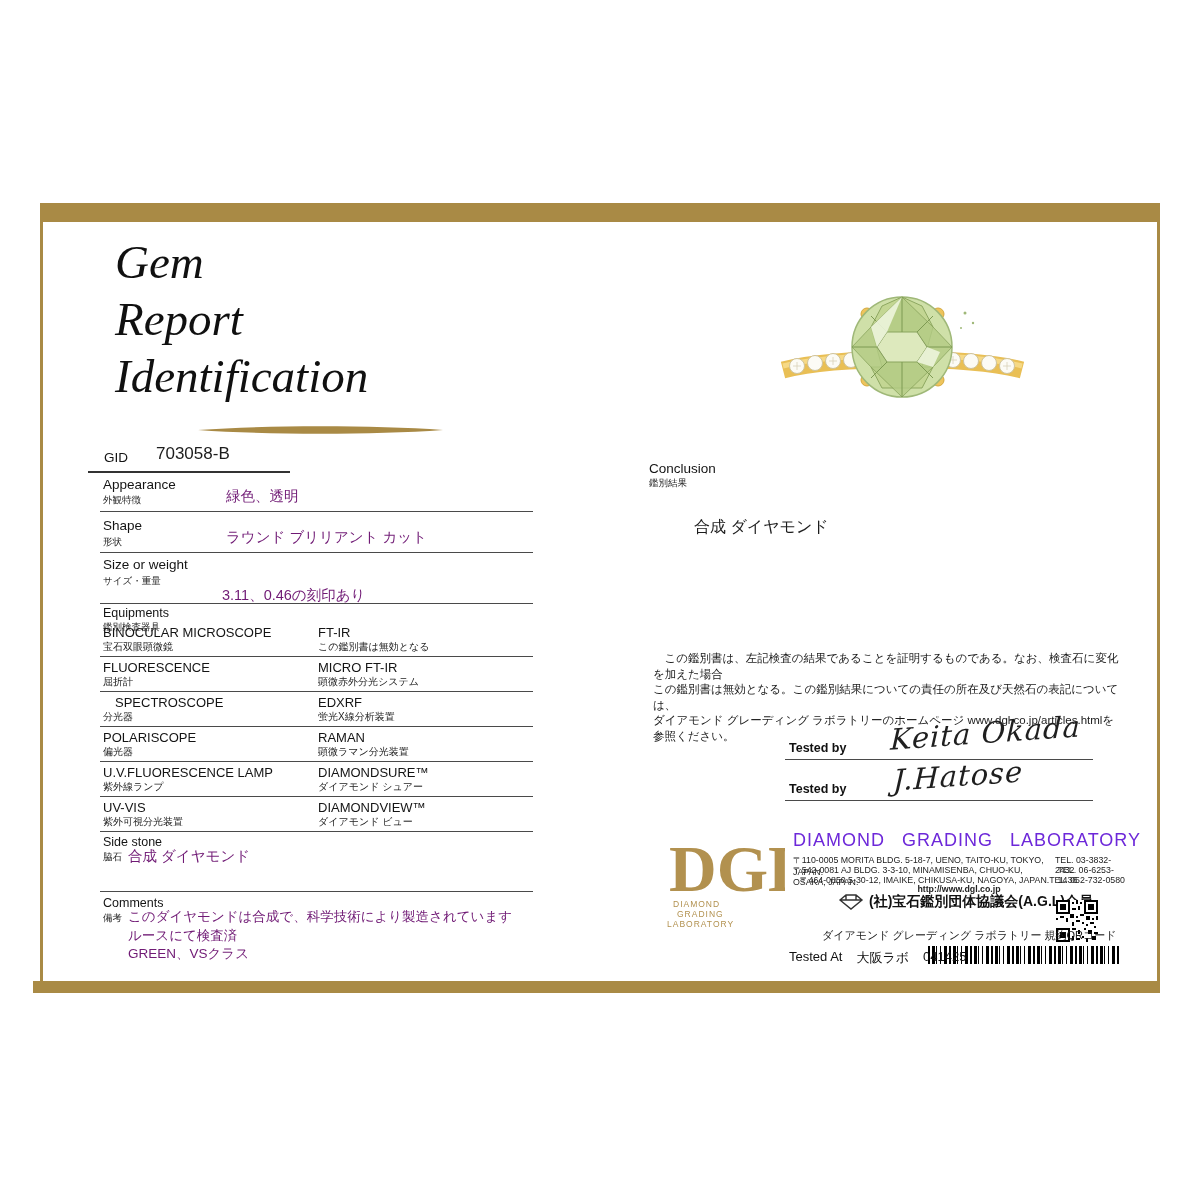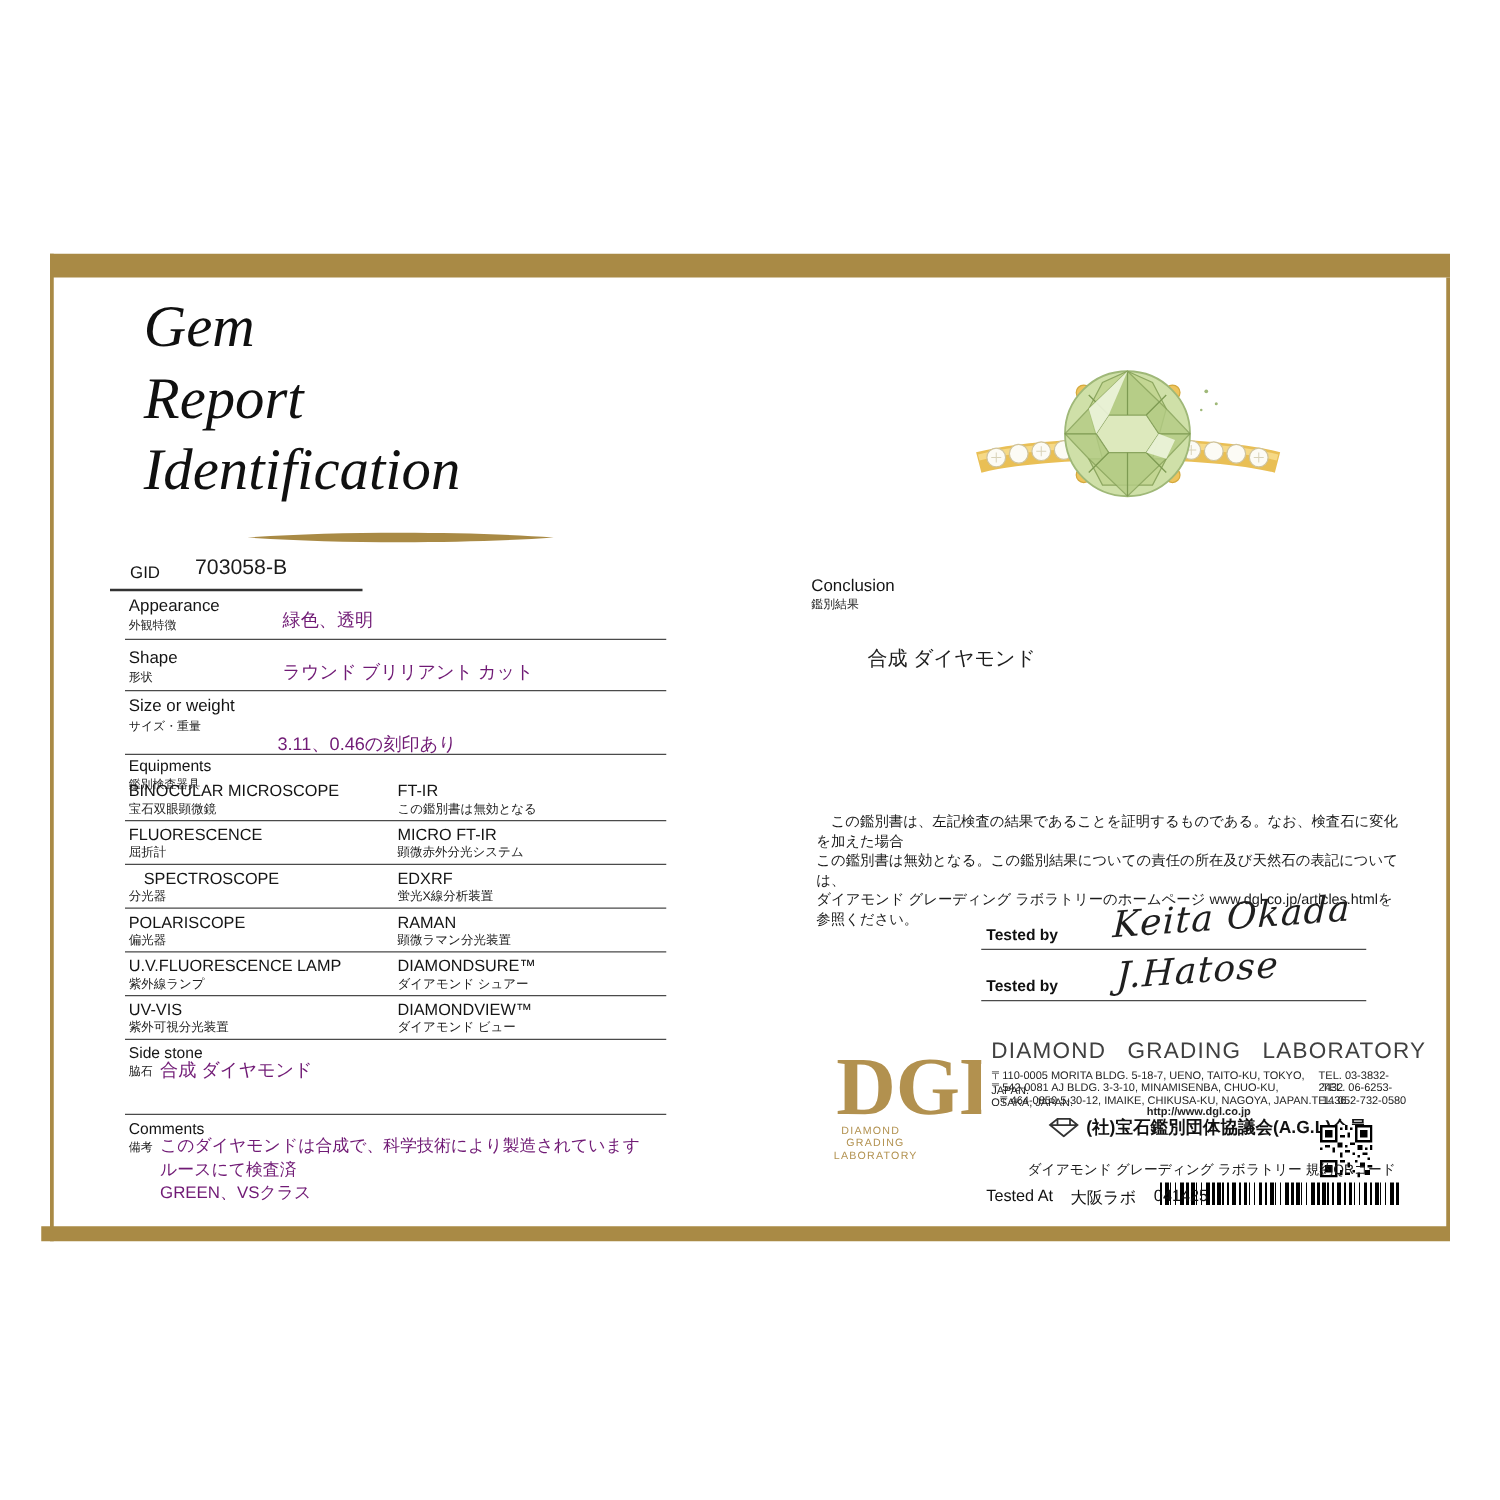--- a/index.html
+++ b/index.html
@@ -13,21 +13,21 @@
            font-size:47px; line-height:57px; text-align:left; color:#101010; }
   .en-label { font-size:13.5px; color:#141414; }
   .jp-label { font-size:9.5px; color:#222; }
   .field-value { font-size:14.5px; color:#701a75; }
   .eq-en { font-size:13px; color:#141414; }
   .eq-jp { font-size:10px; color:#222; }
   .notice { font-size:11.5px; line-height:15.5px; color:#1a1a1a; width:470px; }
   .tb-label { font-size:12.5px; font-weight:bold; color:#111; }
   .sig { font-family:"DejaVu Serif",serif; font-style:italic; font-size:29px; color:#1f1f1f;
          transform:rotate(-4deg) skewX(-6deg); white-space:nowrap; letter-spacing:1px; }
-  .lab-name { font-size:18px; letter-spacing:1px; word-spacing:11px; color:#404040; }
+  .lab-name { font-size:18px; letter-spacing:1px; word-spacing:11px; color:#6d28d9; }
   .addr-row { display:flex; justify-content:flex-end; width:332px; font-size:8.8px; color:#222; }
   .site { width:332px; text-align:center; font-size:8.8px; font-weight:bold; color:#222; }
   .agl { font-size:14px; font-weight:bold; color:#111; display:flex; align-items:center; gap:5px; }
   .qr-label { font-size:11px; color:#1a1a1a; }
   .tested-at { font-size:13px; color:#111; display:flex; gap:14px; }
   .barcode { position:absolute; background:
       repeating-linear-gradient(90deg,#000 0 2px,#fff 2px 4px,#000 4px 7px,#fff 7px 8px,
       #000 8px 9px,#fff 9px 12px,#000 12px 13px,#fff 13px 16px,#000 16px 19px,#fff 19px 21px); }
 </style>
 </head>

